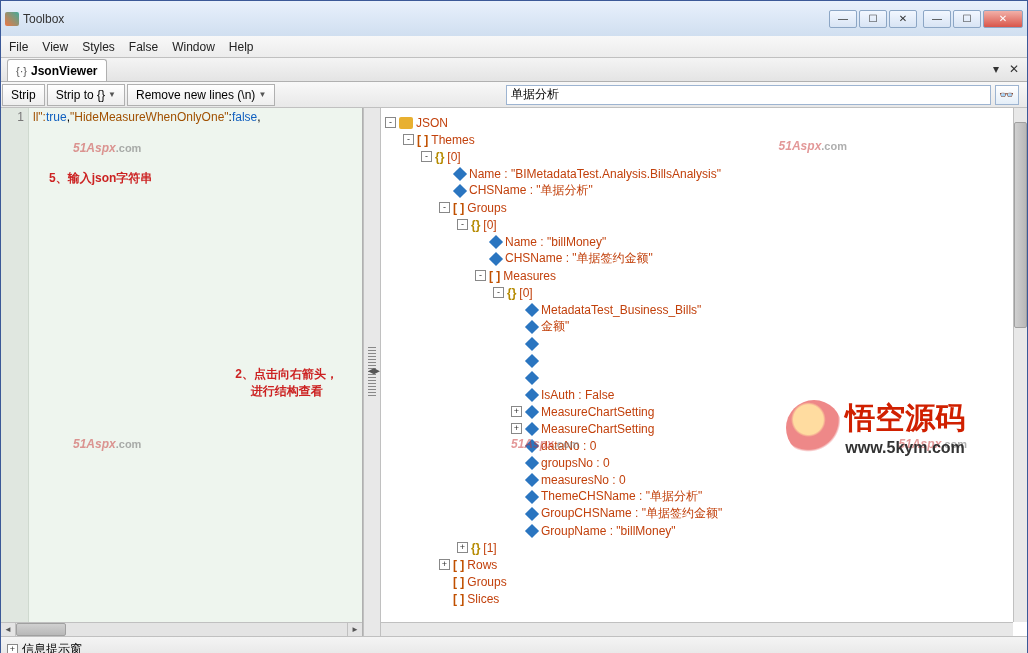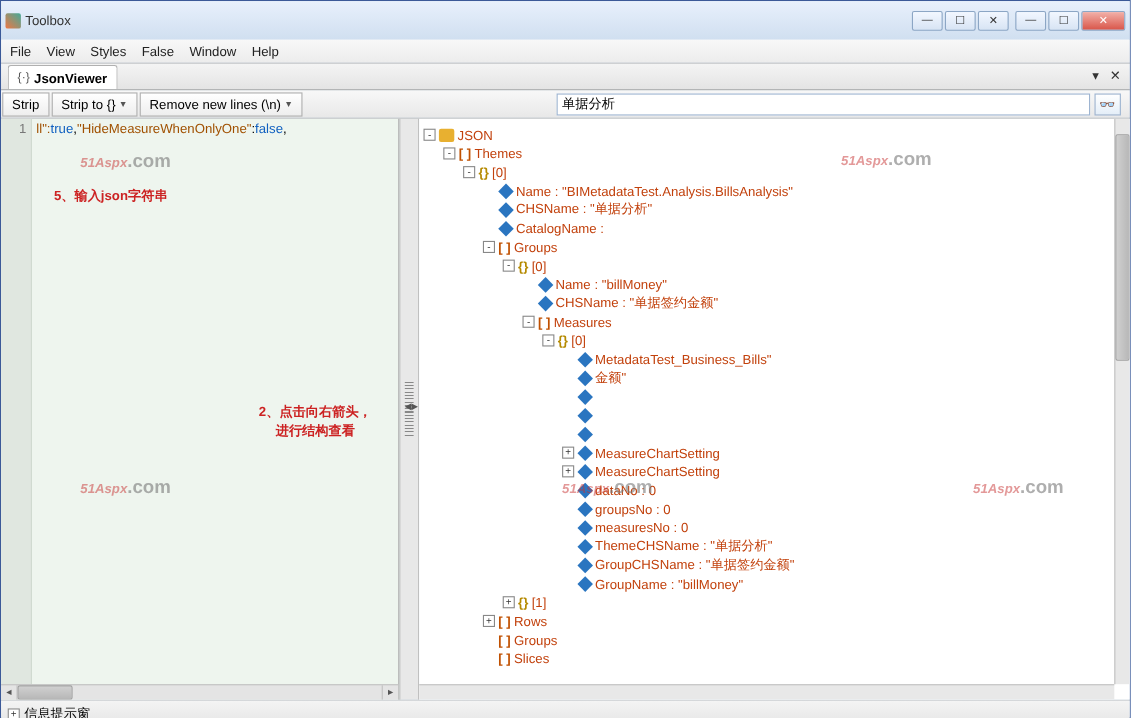--- a/index.html
+++ b/index.html
@@ -48,21 +48,21 @@
 .icon-brackets { color: #c05000; font-weight: bold; margin-right: 3px; }
 .icon-prop { width: 10px; height: 10px; background: #2a75c0; transform: rotate(45deg); margin: 0 4px 0 2px; display: inline-block; }
 .node-label { color: #c2410c; }
 .indent { display: inline-block; }
 .right-scroll-y { position: absolute; right: 0; top: 0; bottom: 14px; width: 14px; background: #e8e8e8; border-left: 1px solid #c0c0c0; }
 .right-scroll-y .thumb { width: 100%; height: 40%; background: linear-gradient(90deg,#d0d0d0,#b8b8b8); border: 1px solid #a0a0a0; border-radius: 2px; margin-top: 14px; }
 .right-scroll-x { position: absolute; bottom: 0; left: 0; right: 14px; height: 14px; background: #e8e8e8; border-top: 1px solid #c0c0c0; }
 .status-bar { height: 24px; background: linear-gradient(#f4f4f4,#e4e4e4); display: flex; align-items: center; padding: 0 6px; gap: 4px; }
 .status-expander { width: 11px; height: 11px; border: 1px solid #888; background: #fff; display: inline-flex; align-items: center; justify-content: center; font-size: 9px; color: #333; }
 .watermark { position: absolute; color: rgba(200,50,50,0.5); font-size: 22px; font-weight: bold; font-style: italic; pointer-events: none; }
-.watermark .suffix { font-size: 17px; font-style: normal; color: rgba(120,120,120,0.6); }
+.watermark .suffix { font-size: 11px; font-style: normal; color: rgba(120,120,120,0.6); }
 .wukong { position: absolute; left: 405px; top: 290px; pointer-events: none; }
 .wukong .logo { width: 56px; height: 56px; background: radial-gradient(circle at 40% 35%, #ffdca0 0 30%, #e88 35% 60%, transparent 65%); border-radius: 50%; display: inline-block; vertical-align: middle; }
 .wukong .text { display: inline-block; vertical-align: middle; }
 .wukong .text .cn { color: #d02000; font-size: 30px; font-weight: bold; font-family: "SimHei", sans-serif; }
 .wukong .text .url { color: #333; font-size: 16px; font-weight: bold; }
 </style>
 </head>
 <body>
 
 <div class="outer-window">
@@ -177,26 +177,20 @@
             <span class="node-label">Name : "BIMetadataTest.Analysis.BillsAnalysis"</span>
           </div>
           <div class="tree-row">
             <span class="indent" style="width:54px"></span>
             <span style="display:inline-block;width:14px"></span>
             <span class="icon-prop"></span>
             <span class="node-label">CHSName : "单据分析"</span>
           </div>
           <div class="tree-row">
             <span class="indent" style="width:54px"></span>
-            <span style="display:inline-block;width:14px"></span>
-            <span class="icon-prop"></span>
-            <span class="node-label">CatalogName : <null></null></span>
-          </div>
-          <div class="tree-row">
-            <span class="indent" style="width:54px"></span>
             <span class="expander">-</span>
             <span class="icon-brackets">[ ]</span>
             <span class="node-label">Groups</span>
           </div>
           <div class="tree-row">
             <span class="indent" style="width:72px"></span>
             <span class="expander">-</span>
             <span class="icon-brackets" style="color:#b58a00">{}</span>
             <span class="node-label">[0]</span>
           </div>
@@ -246,20 +240,26 @@
             <span class="indent" style="width:126px"></span>
             <span style="display:inline-block;width:14px"></span>
             <span class="icon-prop"></span>
             <span class="node-label"> </span>
           </div>
           <div class="tree-row">
             <span class="indent" style="width:126px"></span>
             <span style="display:inline-block;width:14px"></span>
             <span class="icon-prop"></span>
             <span class="node-label"> </span>
+          </div>
+          <div class="tree-row">
+            <span class="indent" style="width:126px"></span>
+            <span style="display:inline-block;width:14px"></span>
+            <span class="icon-prop"></span>
+            <span class="node-label">IsAuth : False</span>
           </div>
           <div class="tree-row">
             <span class="indent" style="width:126px"></span>
             <span class="expander">+</span>
             <span class="icon-prop"></span>
             <span class="node-label">MeasureChartSetting</span>
           </div>
           <div class="tree-row">
             <span class="indent" style="width:126px"></span>
             <span class="expander">+</span>
@@ -327,20 +327,24 @@
             <span class="node-label">Slices</span>
           </div>
         </div>
       <div class="right-scroll-y">
           <div class="thumb"></div>
         </div>
       <div class="right-scroll-x"></div>
       <div class="watermark" style="right:180px; top:22px;"><span>51Aspx</span><span class="suffix">.com</span></div>
       <div class="watermark" style="left:130px; top:320px;"><span>51Aspx</span><span class="suffix">.com</span></div>
       <div class="watermark" style="right:60px; top:320px;"><span>51Aspx</span><span class="suffix">.com</span></div>
+      <div class="wukong">
+        <span class="logo"></span>
+        <span class="text"><div class="cn">悟空源码</div><div class="url">www.5kym.com</div></span>
+      </div>
     </div>
   </div>
 
   <div class="status-bar">
     <span class="status-expander">+</span>
     <span>信息提示窗</span>
   </div>
 </div>
 
 </body></html>

